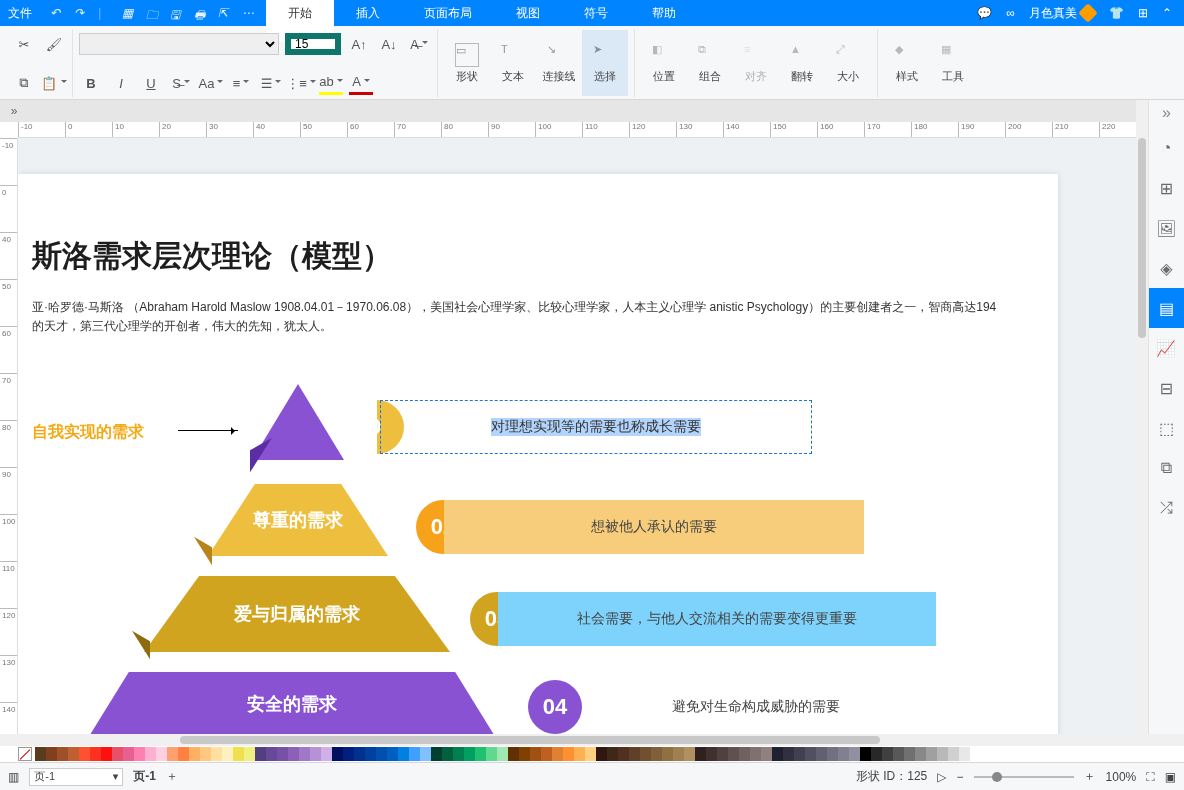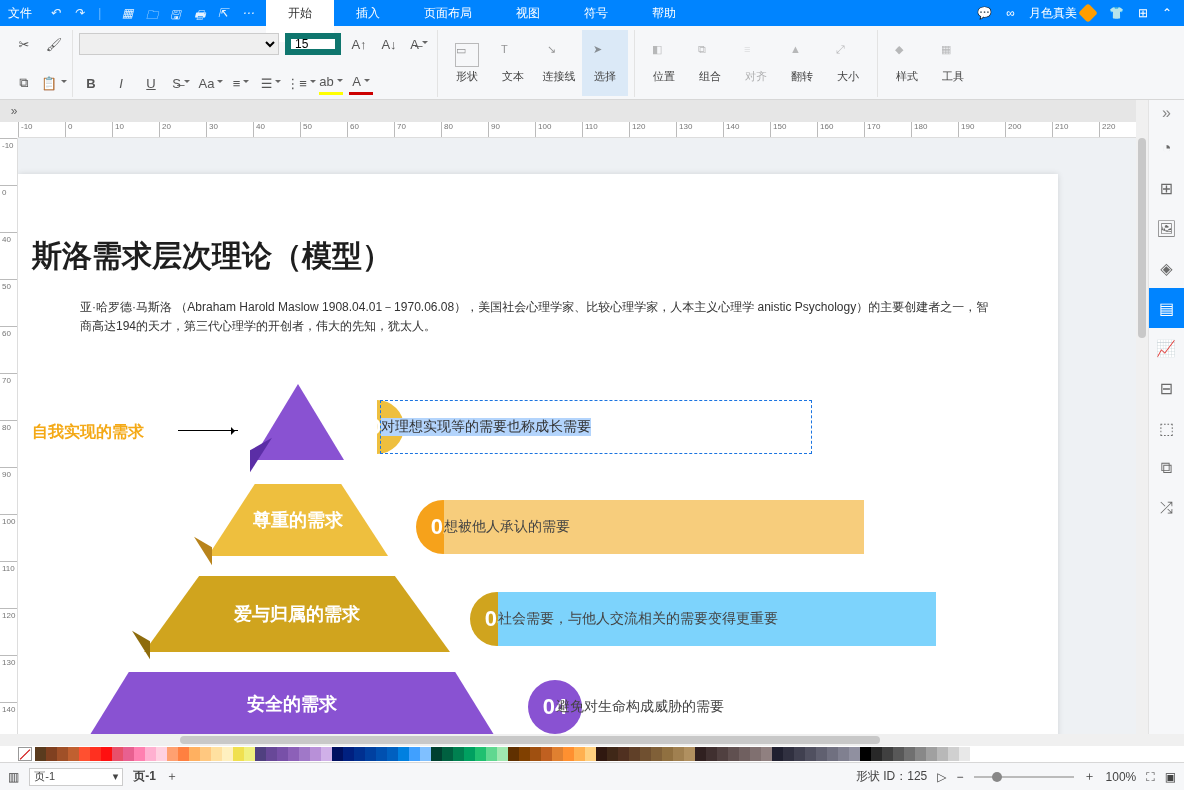--- a/index.html
+++ b/index.html
@@ -66,21 +66,21 @@
 
 
 .statusbar{position:absolute;left:0;right:0;bottom:0;height:28px;background:#f6f7f9;border-top:1px solid #d7d7d7;display:flex;align-items:center;font-size:12px;color:#444;padding:0 8px;gap:10px;}
 .statusbar .pagesel{border:1px solid #ccc;background:#fff;width:94px;height:18px;font-size:11px;padding:0 4px;display:flex;align-items:center;justify-content:space-between;}
 .statusbar .spacer{flex:1;}
 .statusbar .zoomtrack{width:100px;height:2px;background:#bbb;position:relative;}
 .statusbar .zoomtrack .knob{width:10px;height:10px;border-radius:50%;background:#888;position:absolute;top:-4px;left:18px;}
 
 
 .doc-title{font-size:30px;font-weight:700;color:#1e1e1e;position:absolute;top:62px;left:14px;}
-.doc-para{font-size:12px;color:#333;position:absolute;top:124px;left:14px;right:60px;line-height:1.6;margin-left:48px;}
+.doc-para{font-size:12px;color:#333;position:absolute;top:124px;left:14px;right:60px;line-height:1.6;}
 .pyramid{position:absolute;top:210px;left:14px;right:20px;}
 
 .level-label{position:absolute;color:#f4a916;font-weight:700;font-size:16px;}
 .arrow-line{position:absolute;height:1px;background:#000;}
 .arrow-line::after{content:"";position:absolute;right:-1px;top:-3px;border:4px solid transparent;border-left-color:#000;}
 
 .tri1{position:absolute;top:0;left:220px;width:0;height:0;border:46px solid transparent;border-bottom:76px solid #8952d2;border-top:none;}
 .tri1b{position:absolute;top:60px;left:218px;width:0;height:0;border:22px solid transparent;border-top-color:#5b2ea6;border-left:none;border-bottom:none;transform:skewY(-30deg);}
 
 .trap{position:absolute;}
@@ -92,21 +92,21 @@
 
 .plabel{position:absolute;color:#fff;font-weight:700;font-size:18px;text-align:center;}
 
 .badge{position:absolute;width:54px;height:54px;border-radius:50%;display:flex;align-items:center;justify-content:center;color:#fff;font-size:22px;font-weight:700;}
 .badge.b1{background:#eebf3e;top:16px;left:318px;clip-path:inset(0 0 0 50%);border-radius:50%;}
 .badge.b1 span{position:relative;left:-2px;}
 .badge.b2{background:#f6a21b;top:116px;left:384px;}
 .badge.b3{background:#d0a41e;top:208px;left:438px;}
 .badge.b4{background:#8952d2;top:296px;left:496px;}
 
-.descbox{position:absolute;height:54px;display:flex;align-items:center;font-size:14px;color:#333;}
+.descbox{position:absolute;height:54px;display:flex;align-items:center;justify-content:center;font-size:14px;color:#333;}
 .desc1{top:16px;left:348px;width:432px;border:1px dashed #1b74e0;}
 .desc1 span{background:#b3d4fc;}
 .desc2{top:116px;left:412px;width:420px;background:#f7cd7c;color:#444;}
 .desc3{top:208px;left:466px;width:438px;background:#7dd3fc;color:#444;}
 .desc4{top:296px;left:524px;width:400px;color:#444;}
 </style>
 </head>
 <body>
 
 <div class="menubar">

